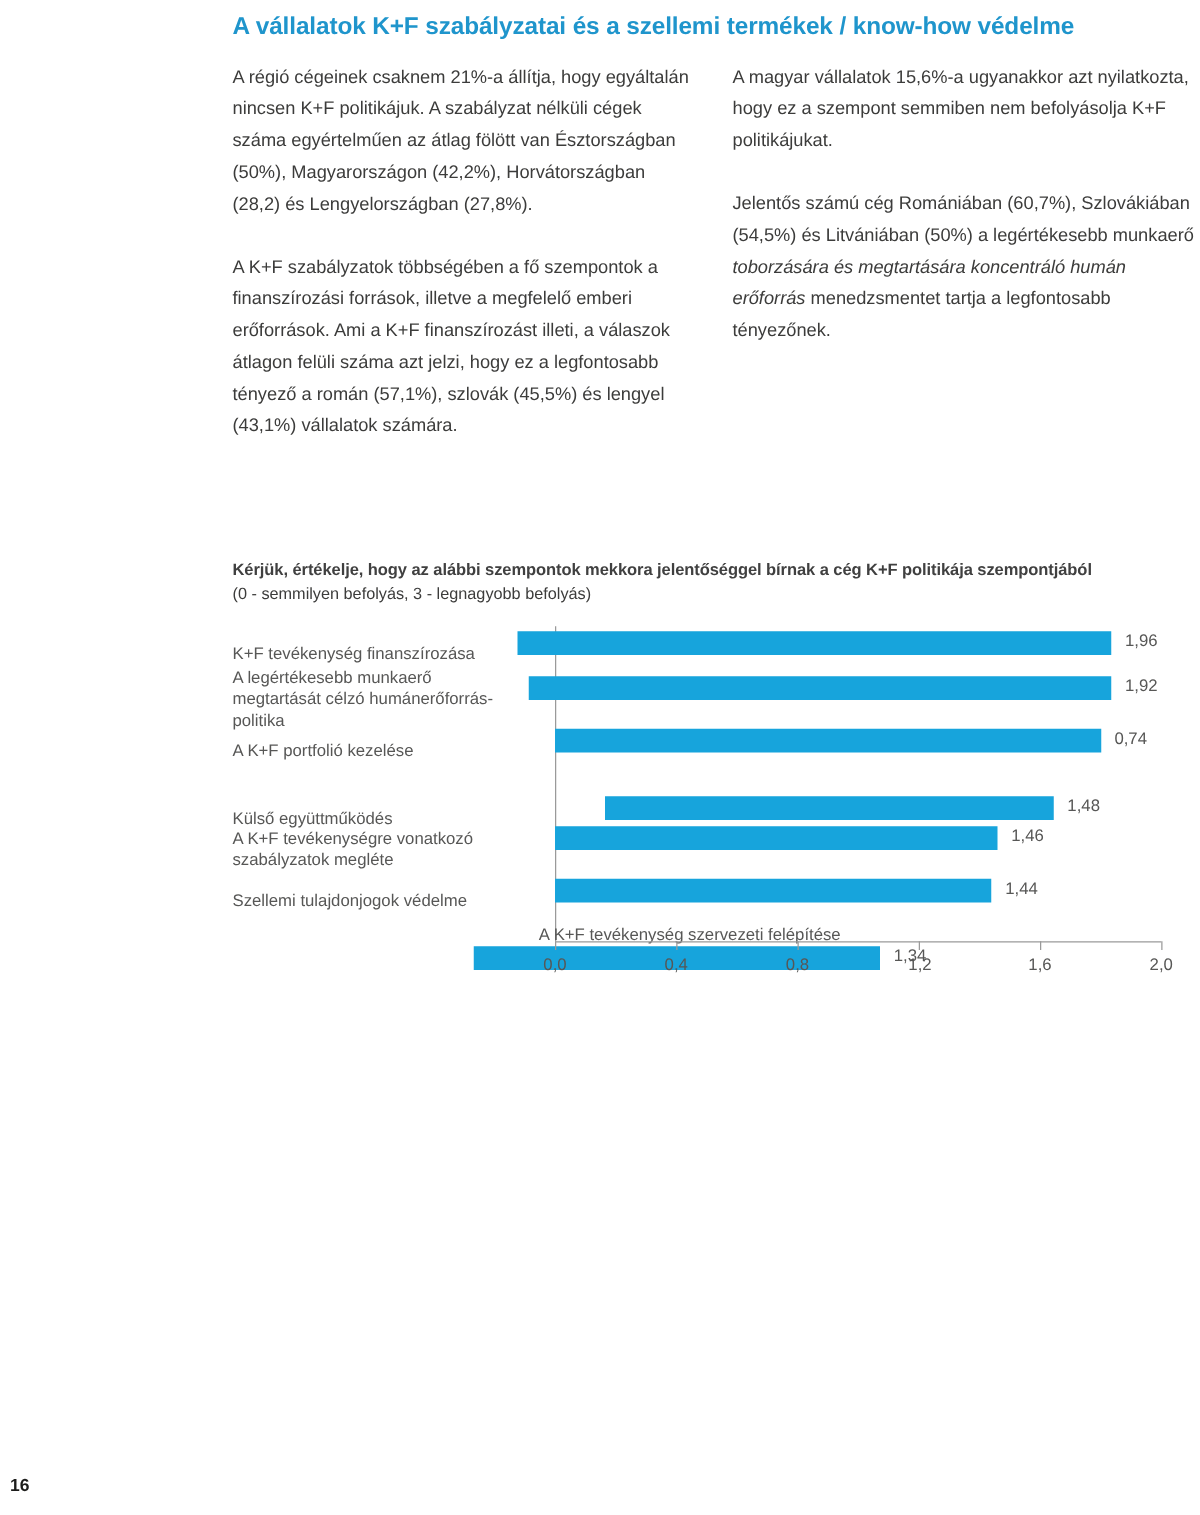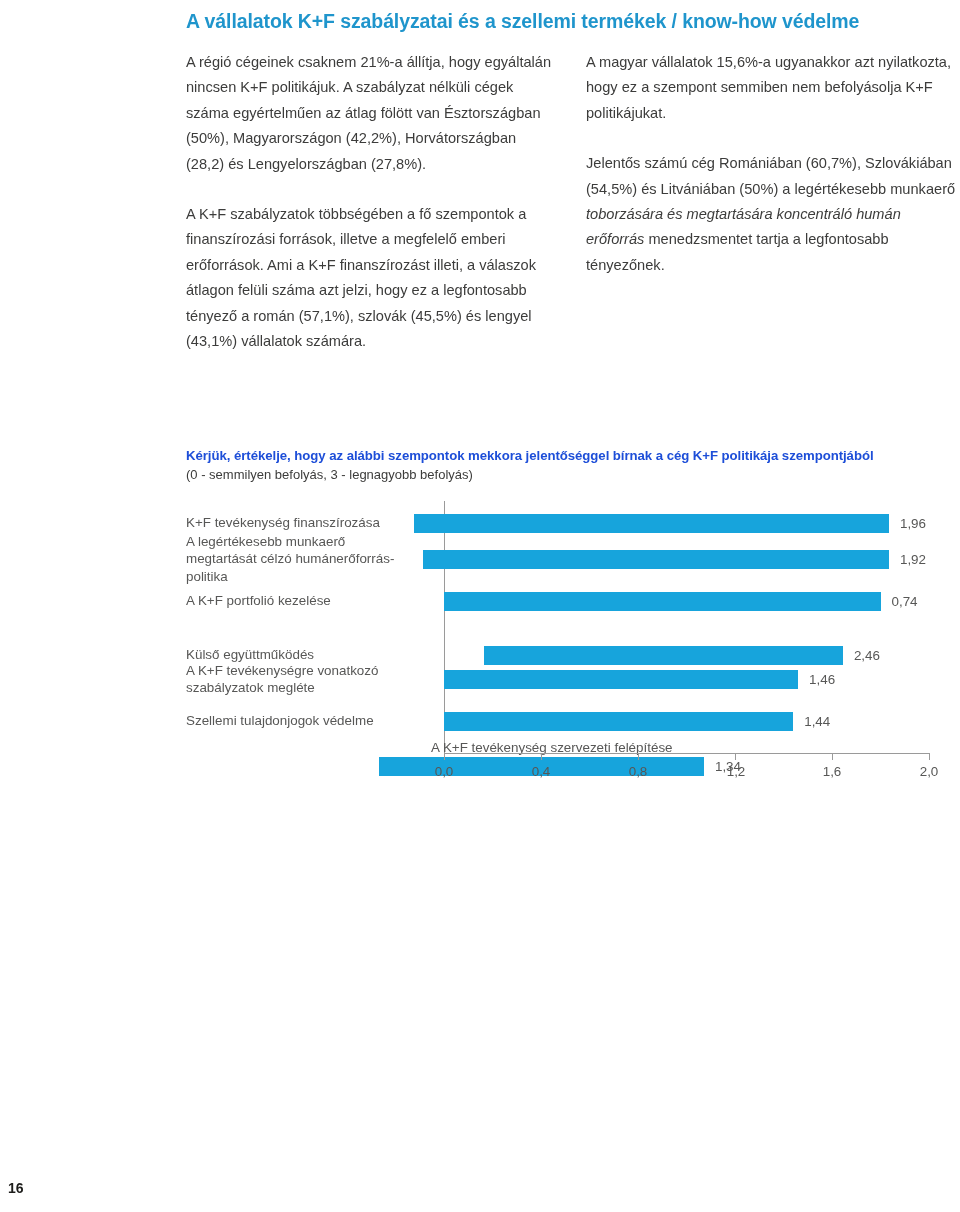--- a/index.html
+++ b/index.html
@@ -54,21 +54,21 @@
   .chart-block {
     position: absolute;
     left: 186px;
     top: 447px;
     width: 740px;
   }
 
   .chart-heading {
     font-size: 13.2px;
     font-weight: bold;
-    color: #1d4ed8;
+    color: #404040;
     line-height: 18px;
     letter-spacing: -0.05px;
   }
   .chart-subheading {
     font-size: 13px;
     color: #3c3c3b;
     line-height: 18px;
     margin-top: 1px;
   }
 
@@ -121,21 +121,21 @@
     line-height: 17.5px;
     padding-right: 0px;
   }
 
   .bar-area {
     position: relative;
     flex: 1;
     height: 36px;
     margin-left: 8px;
     display: flex;
-    align-items: center;
+    align-items: flex-start;
   }
 
   .bar {
     height: 19px;
     background: #17a4dc;
   }
 
   .bar-value {
     font-size: 13.4px;
     color: #575756;
@@ -228,21 +228,21 @@
               <div class="row-label">A K+F portfolió kezelése</div>
               <div class="bar-area">
                 <div class="bar" style="width: 436.5px; background: rgb(23, 164, 220);"></div>
                 <span class="bar-value">0,74</span>
               </div>
             </div>
             <div class="row" style="top: 136px; gap: 40px;">
               <div class="row-label">Külső együttműködés</div>
               <div class="bar-area">
                 <div class="bar" style="width: 358.9px; background: rgb(23, 164, 220);"></div>
-                <span class="bar-value">2,46</span>
+                <span class="bar-value">1,48</span>
               </div>
             </div>
             <div class="row" style="top: 160px;">
               <div class="row-label">A K+F tevékenységre vonatkozó szabályzatok megléte</div>
               <div class="bar-area">
                 <div class="bar" style="width: 354.05px; background: rgb(23, 164, 220);"></div>
                 <span class="bar-value">1,46</span>
               </div>
             </div>
             <div class="row" style="top: 202px;">

